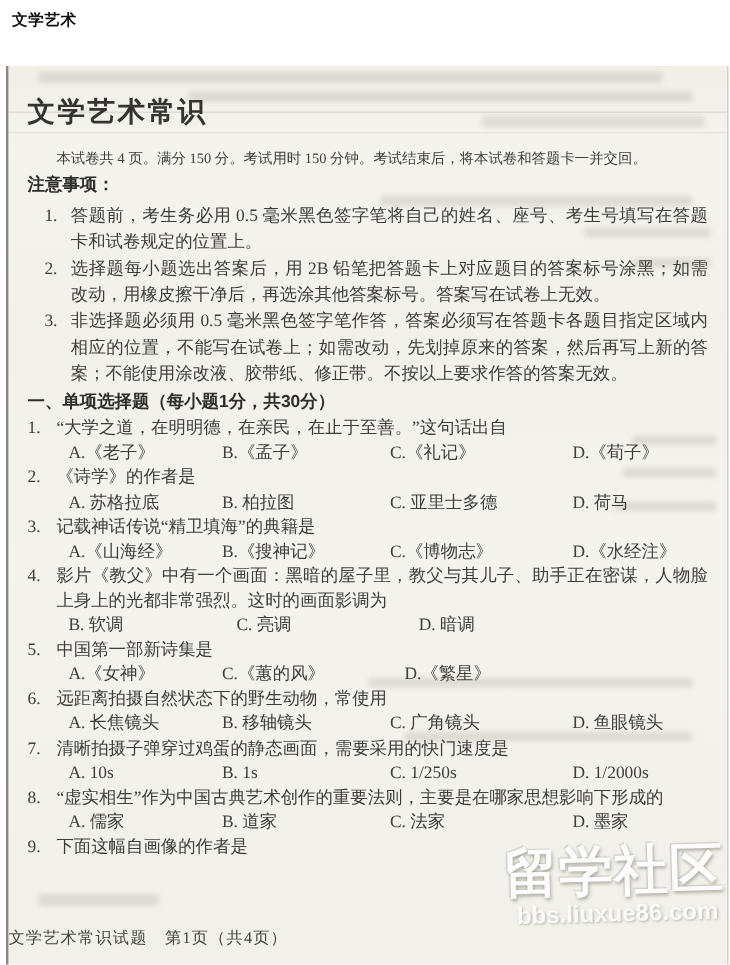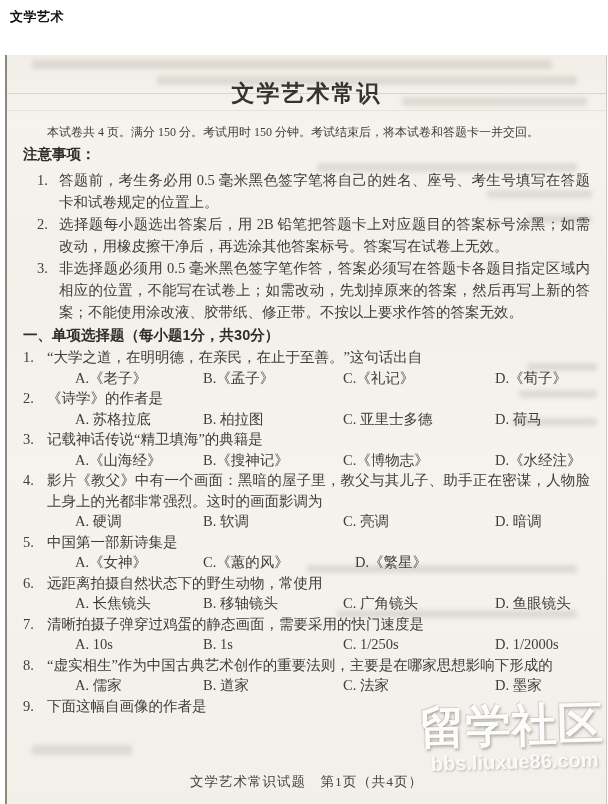--- a/index.html
+++ b/index.html
@@ -25,21 +25,21 @@
     overflow:hidden;
   }
   .streak{position:absolute;left:0;right:0;height:1px;background:rgba(190,184,172,.45);}
   
   .bleed{
     position:absolute;background:rgba(168,162,148,.28);
     filter:blur(2.2px);border-radius:2px;pointer-events:none;
   }
   .paper-flow{position:absolute;top:0;left:0;right:0;padding:24px 16px 0 16px;}
   .exam-title{
-    text-align:center;font-family:"Liberation Sans",sans-serif;
+    text-align:left;font-family:"Liberation Sans",sans-serif;
     font-weight:bold;font-size:23px;color:#35332f;letter-spacing:2px;
     margin:0 0 14px 0;line-height:28px;
   }
   .intro{
     margin:0 0 0 0;font-size:12px;line-height:22px;
     text-indent:2em;text-align:justify;color:#3f3d3a;
   }
   .notice-heading{
     font-family:"Liberation Sans",sans-serif;font-weight:bold;
     font-size:14.5px;line-height:22px;color:#2f2d2a;margin:0 0 4px 0;
@@ -47,28 +47,28 @@
   .notice-item{display:flex;font-size:14.5px;line-height:22px;margin:0;}
   .notice-item .n-num{flex:none;width:22px;text-align:left;padding-left:14px;box-sizing:content-box;}
   .notice-item .n-text{flex:1;text-align:justify;}
   .section-heading{
     font-family:"Liberation Sans",sans-serif;font-weight:bold;
     font-size:14.5px;line-height:21px;color:#2f2d2a;margin:2px 0 1px 0;
   }
   .q{display:flex;font-size:14.5px;line-height:20.5px;margin:0;}
   .q .q-num{flex:none;width:24px;}
   .q .q-text{flex:1;text-align:justify;}
-  .opts{display:flex;font-size:14.5px;line-height:20.5px;margin-left:52px;}
+  .opts{display:flex;font-size:14.5px;line-height:20.5px;margin-left:34px;}
   .opts .opt{flex:none;white-space:nowrap;}
   .opts .o1{width:128px;}
   .opts .o2{width:140px;}
   .opts .o3{width:152px;}
   .opts .o4{flex:1;}
   .paper-footer{
-    position:absolute;left:0;right:0;top:718px;text-align:center;
+    position:absolute;left:0;right:0;top:718px;text-align:left;
     font-size:13.5px;color:#45433f;letter-spacing:1px;
   }
   
   .watermark{
     position:absolute;right:2px;top:648px;width:200px;text-align:right;
     transform:rotate(-1.5deg);pointer-events:none;
   }
   .wm-title{
     font-family:"Liberation Sans",sans-serif;font-weight:bold;
     font-size:45px;line-height:46px;letter-spacing:1px;
@@ -162,21 +162,20 @@
         <span class="opt o2">B.《搜神记》</span>
         <span class="opt o3">C.《博物志》</span>
         <span class="opt o4">D.《水经注》</span>
       </div>
 
       <div class="q">
         <span class="q-num">4.</span>
         <span class="q-text">影片《教父》中有一个画面：黑暗的屋子里，教父与其儿子、助手正在密谋，人物脸上身上的光都非常强烈。这时的画面影调为</span>
       </div>
       <div class="opts">
-        <span class="opt o1">A. 硬调</span>
         <span class="opt o2">B. 软调</span>
         <span class="opt o3">C. 亮调</span>
         <span class="opt o4">D. 暗调</span>
       </div>
 
       <div class="q">
         <span class="q-num">5.</span>
         <span class="q-text">中国第一部新诗集是</span>
       </div>
       <div class="opts">

